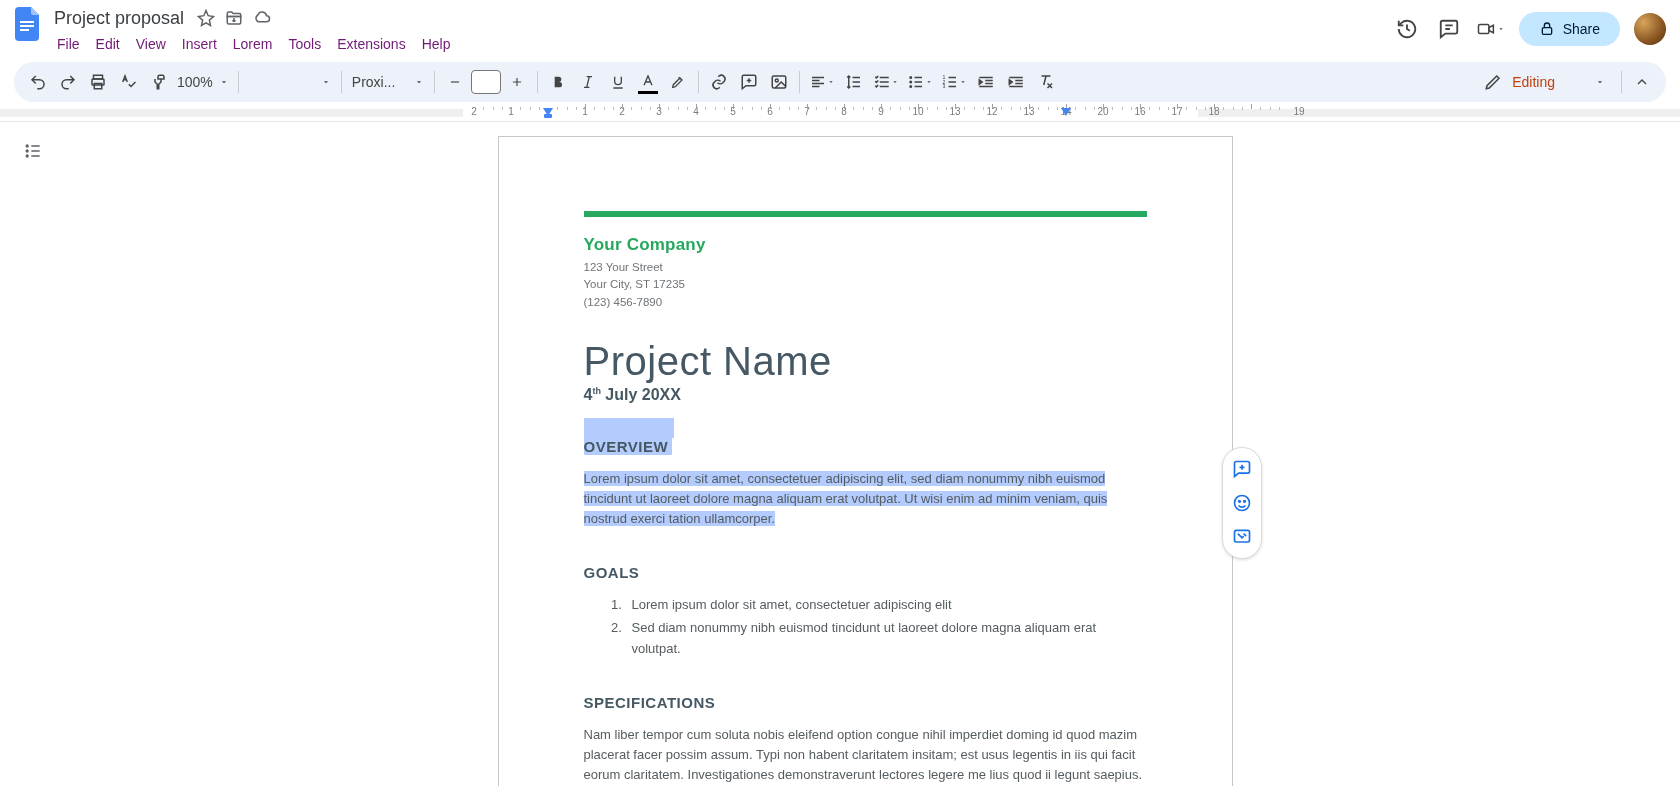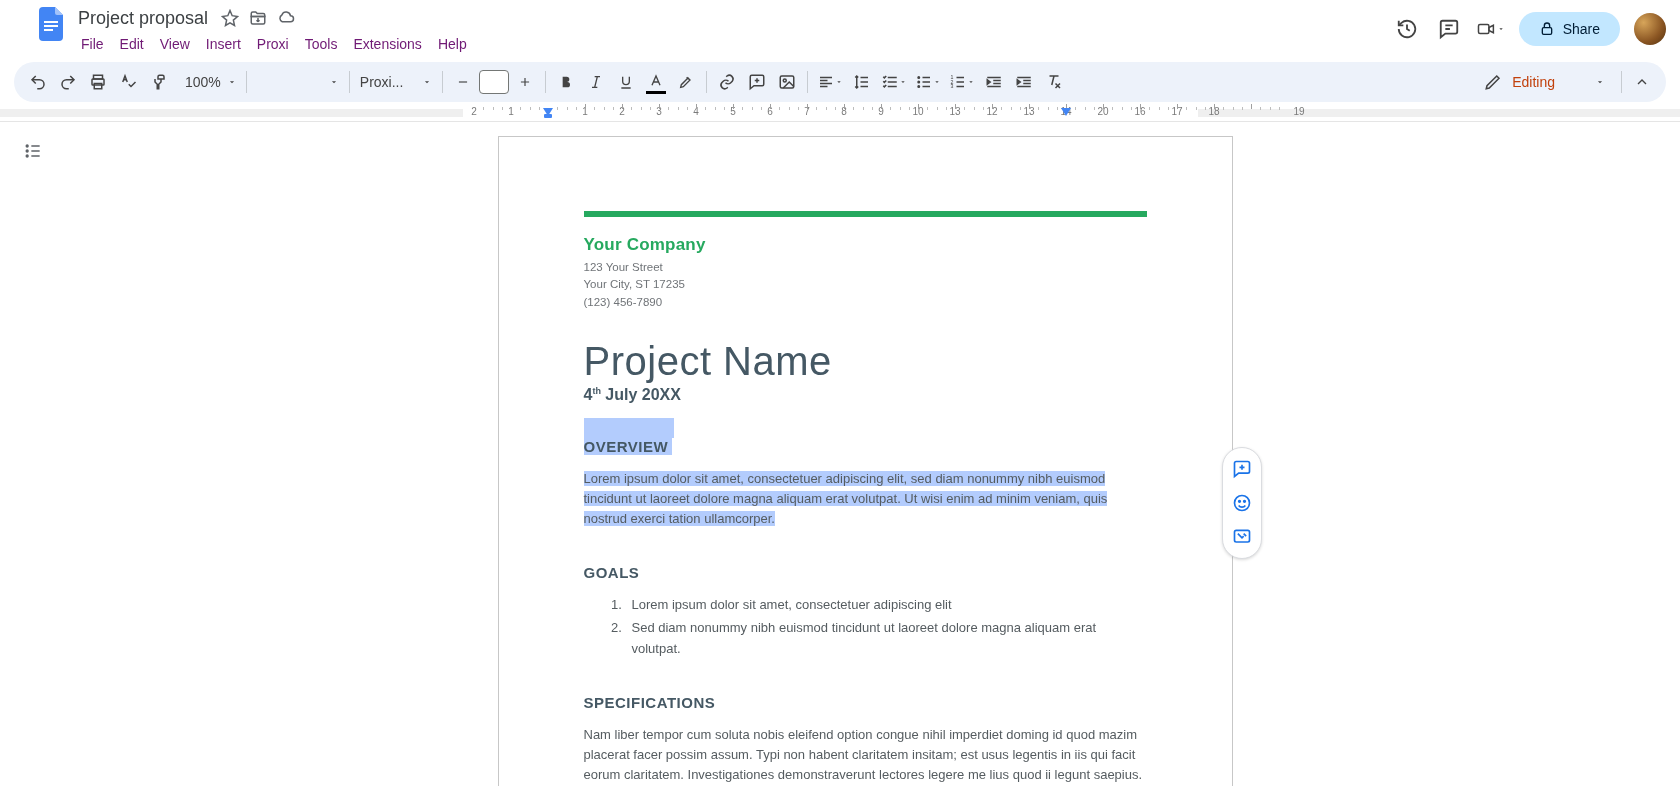--- a/index.html
+++ b/index.html
@@ -13,21 +13,21 @@
     --green:#26a95f;
     --heading:#455864;
     --body-text:#555c60;
     --ruler-bg:#ffffff;
     --page-border:#c7c7c7;
   }
   *{box-sizing:border-box;}
   html,body{margin:0;padding:0;height:100%;font-family:"Google Sans",Arial,Helvetica,sans-serif;background:var(--bg);color:#202124;}
   
   
-  .hdr{display:flex;align-items:flex-start;padding:6px 14px 0 14px;margin-left:24px;}
+  .hdr{display:flex;align-items:flex-start;padding:6px 14px 0 14px;}
   .logo{width:28px;height:36px;border-radius:4px;display:flex;align-items:center;justify-content:center;margin-right:8px;}
   .logo svg{display:block;}
   .title-col{flex:0 0 auto;}
   .title-row{display:flex;align-items:center;gap:8px;height:24px;}
   .doc-title{font-size:18px;color:#3c4043;padding:2px 4px;border-radius:4px;}
   .title-icon{width:20px;height:20px;display:flex;align-items:center;justify-content:center;color:#5f6368;cursor:pointer;border-radius:4px;}
   .menu-row{display:flex;gap:2px;margin-top:2px;}
   .menu-item{font-size:14px;color:#701a75;padding:4px 7px;border-radius:4px;cursor:pointer;}
   .hdr-right{margin-left:auto;display:flex;align-items:center;gap:14px;padding-top:6px;}
   .hdr-icon{width:28px;height:28px;border-radius:50%;display:flex;align-items:center;justify-content:center;color:#444;cursor:pointer;}
@@ -36,21 +36,21 @@
   .avatar{width:32px;height:32px;border-radius:50%;background:radial-gradient(circle at 30% 30%,#d7a55a,#8a5522 60%,#51300f);}
   
   
   .toolbar-wrap{padding:0 14px;}
   .toolbar{background:var(--toolbar-bg);border-radius:24px;height:40px;display:flex;align-items:center;padding:0 10px;gap:2px;margin-top:6px;}
   .tbtn{min-width:28px;height:28px;border-radius:4px;display:flex;align-items:center;justify-content:center;color:#444;cursor:pointer;padding:0 3px;}
   .sep{width:1px;height:22px;background:#c7ccd1;margin:0 4px;}
   .fontsize-box{width:30px;height:24px;border:1px solid #747775;border-radius:4px;display:flex;align-items:center;justify-content:center;font-size:14px;color:#202124;background:#fff;}
   .style-select{width:90px;display:flex;align-items:center;justify-content:space-between;padding:0 4px;}
   .font-select{width:80px;display:flex;align-items:center;justify-content:space-between;padding:0 4px;}
-  .zoom-select{display:flex;align-items:center;gap:6px;margin-left:8px;}
+  .zoom-select{display:flex;align-items:center;gap:6px;}
   .textcolor{position:relative;}
   .textcolor::after{content:"";position:absolute;left:4px;right:4px;bottom:2px;height:3px;background:#000;}
   .editing{margin-left:auto;display:flex;align-items:center;gap:10px;padding:0 10px;height:30px;border-radius:4px;cursor:pointer;}
   .editing .lbl{font-size:14px;color:#c2410c;}
   .chevup{width:28px;height:28px;border-radius:50%;display:flex;align-items:center;justify-content:center;cursor:pointer;color:#444;}
   
   
   .ruler-row{position:relative;height:18px;border-bottom:1px solid #e5e5e5;background:var(--ruler-bg);margin-top:2px;}
   .ruler{position:absolute;left:463px;width:700px;top:0;height:18px;font-size:10px;color:#7a7a7a;}
   .ruler .tick{position:absolute;top:0;width:1px;height:5px;background:#a0a0a0;}
@@ -119,21 +119,21 @@
         <svg width="20" height="18" viewBox="0 0 24 24" fill="none" stroke="#5f6368" stroke-width="2">
             <path d="M18 17a4 4 0 0 0 0-8 6 6 0 0 0-11.5-1A5 5 0 0 0 7 17h11z"></path>
           </svg>
       </span>
     </div>
     <div class="menu-row">
       <span class="menu-item">File</span>
       <span class="menu-item">Edit</span>
       <span class="menu-item">View</span>
       <span class="menu-item">Insert</span>
-      <span class="menu-item">Proxi</span>
+      <span class="menu-item">Lorem</span>
       <span class="menu-item">Tools</span>
       <span class="menu-item">Extensions</span>
       <span class="menu-item">Help</span>
     </div>
   </div>
   <div class="hdr-right">
     <span class="hdr-icon">
       <svg width="22" height="22" viewBox="0 0 24 24" fill="none" stroke="#444" stroke-width="2">
           <path d="M3 12a9 9 0 1 0 3-6.7L3 8"></path>
           <path d="M3 3v5h5"></path>

